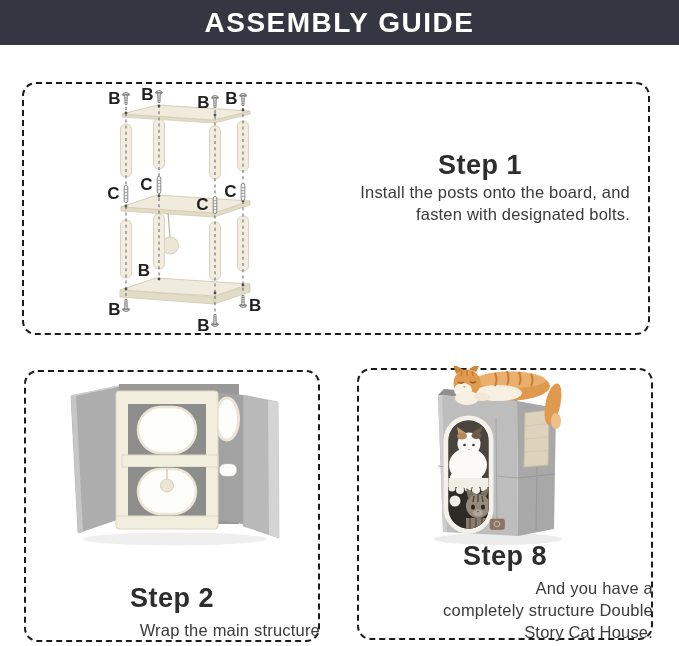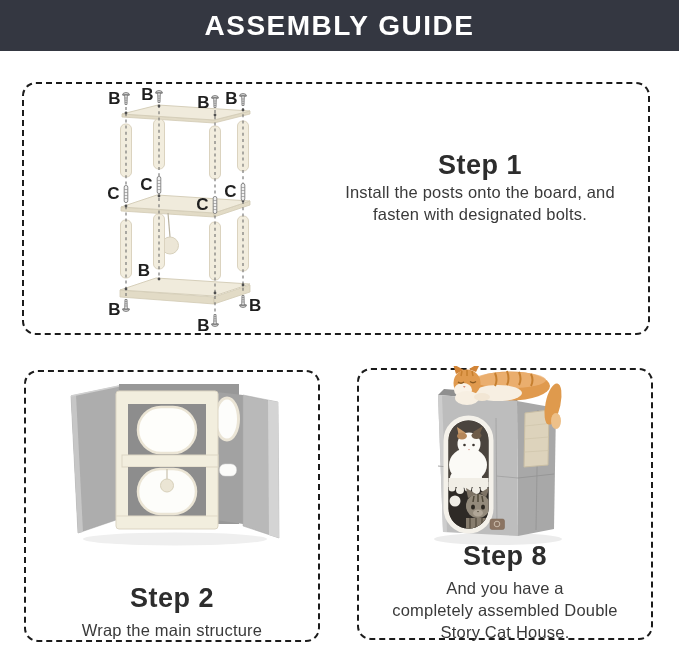--- a/index.html
+++ b/index.html
@@ -1,37 +1,37 @@
 <!DOCTYPE html>
 <html><head>
 <meta charset="utf-8">
 <style>
   html,body{margin:0;padding:0;background:#ffffff;}
   .canvas{
     position:relative;width:679px;height:646px;background:#ffffff;overflow:hidden;
     font-family:"Liberation Sans", sans-serif;color:#3a3a3a;
   }
   .header{
-    position:absolute;left:0;top:0;width:679px;height:51px;background:#343741;
+    position:absolute;left:0;top:0;width:679px;height:45px;background:#343741;
     display:flex;align-items:center;justify-content:center;
   }
   .header .title{
     color:#ffffff;font-size:28px;font-weight:bold;letter-spacing:1.5px;
   }
   .panel{
     position:absolute;border:2px dashed #1b1b1b;border-radius:14px;background:#ffffff;box-sizing:border-box;
   }
   .panel-1{left:22px;top:82px;width:628px;height:253px;}
   .panel-2{left:24px;top:370px;width:296px;height:272px;}
   .panel-3{left:357px;top:368px;width:296px;height:272px;}
   .step-title{
     font-size:27px;font-weight:bold;color:#2d2d2d;letter-spacing:0.5px;text-align:center;
   }
   .step-desc{
-    font-size:16.5px;line-height:1.32;color:#3a3a3a;letter-spacing:0.2px;text-align:center;
+    font-size:16.5px;line-height:1.32;color:#3a3a3a;letter-spacing:0.2px;text-align:right;
     white-space:pre-line;
   }
   .step1-text{position:absolute;left:330px;top:150px;width:300px;}
   .step1-text .step-title{margin-bottom:1px;}
   .diag1{position:absolute;left:70px;top:84px;}
   .illus2{position:absolute;left:53px;top:376px;}
   .illus3{position:absolute;left:410px;top:366px;}
   .p2-text{position:absolute;left:24px;top:543px;width:296px;margin-top:40px;}
   .p3-text{position:absolute;left:357px;top:541px;width:296px;}
   .p2-text .step-title,.p3-text .step-title{margin-bottom:6px;}
@@ -310,17 +310,17 @@
       <path d="M60,15.5 q3,2.5 6,0" stroke="#8a5a20" stroke-width="1.3" fill="none"></path>
       <path d="M53,20 l2.6,0 l-1.3,2 Z" fill="#d98f77"></path>
       <ellipse cx="57" cy="32" rx="12" ry="7" fill="#f7efe2"></ellipse>
       <ellipse cx="72" cy="31" rx="8" ry="4" fill="#f2e6d4"></ellipse>
     </g>
   </svg>
 
   <div class="p3-text">
     <div class="step-title">Step 8</div>
     <div class="step-desc">And you have a
-completely assembled Double
+completely structure Double
 Story Cat House.</div>
   </div>
 
 </div>
 
 </body></html>

